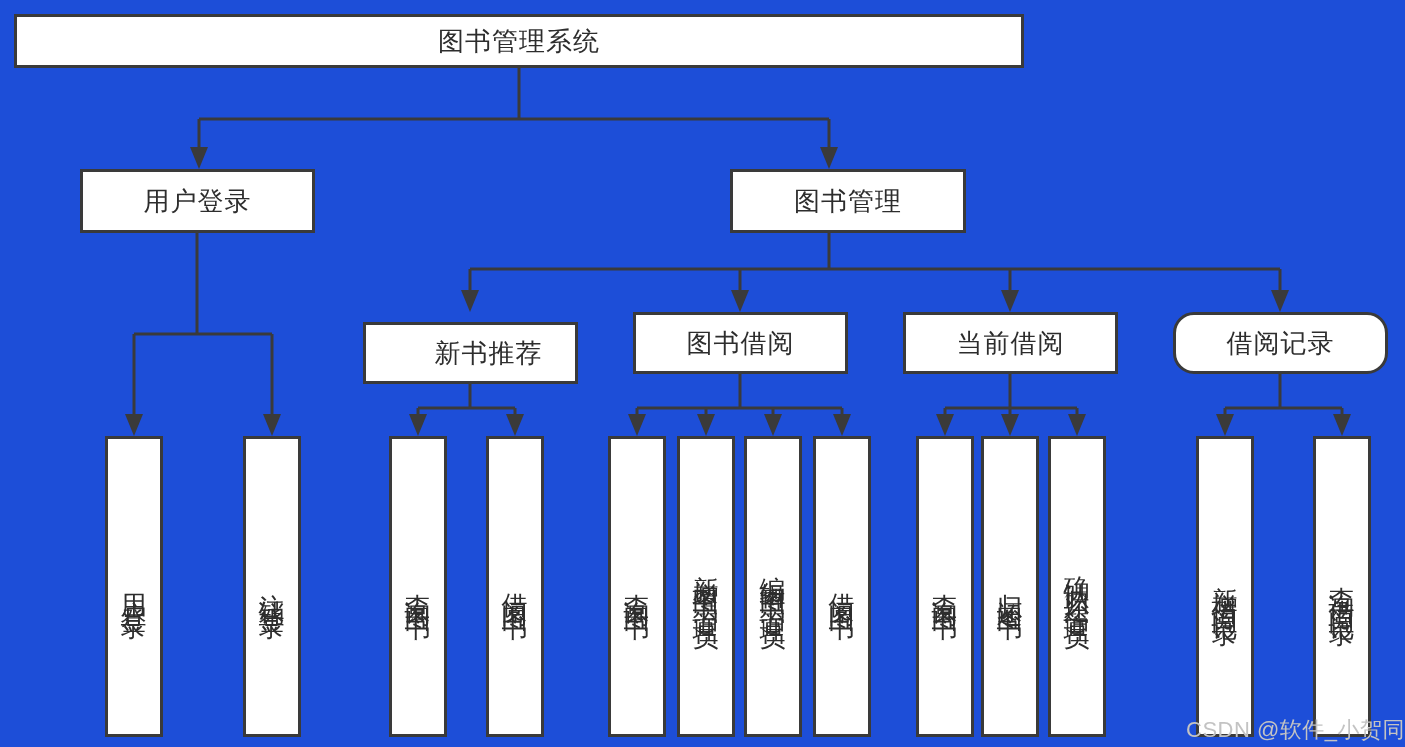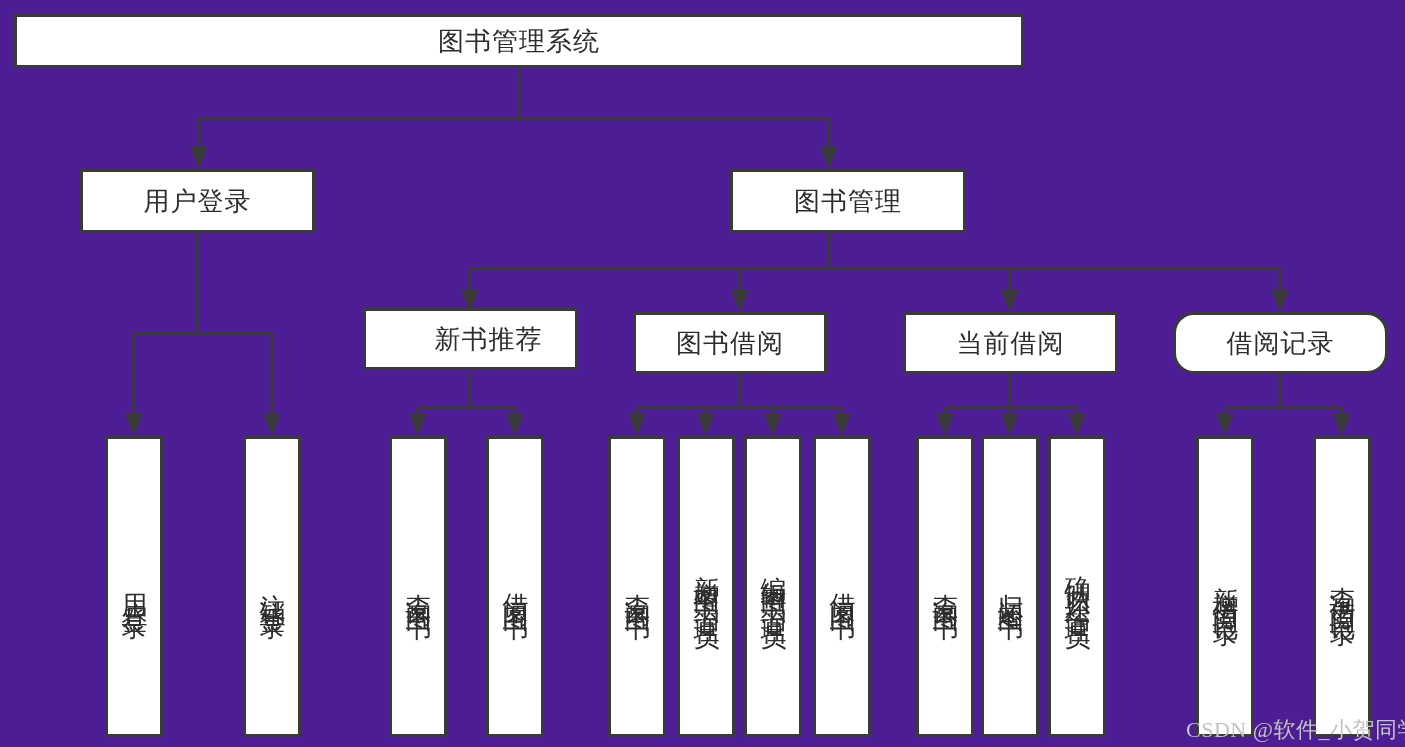--- a/index.html
+++ b/index.html
@@ -1,22 +1,22 @@
 <!DOCTYPE html>
 <html><head>
 <meta charset="utf-8">
 <style>
   html, body { margin: 0; padding: 0; background: #ffffff; }
   .canvas {
     position: relative;
     width: 1405px;
     height: 747px;
-    background: #4c1d95;
+    background: #1d4ed8;
     overflow: hidden;
-    font-family: Liberation Serif, serif;
+    font-family: Liberation Sans, sans-serif;
     color: #2d2d2d;
   }
   .connectors {
     position: absolute;
     left: 0; top: 0;
     width: 1405px; height: 747px;
     z-index: 0;
   }
   .connectors path {
     stroke: #3a3a3a;
@@ -65,22 +65,22 @@
     color: #c3c3c3;
     letter-spacing: 0.5px;
     white-space: nowrap;
     z-index: 3;
   }
 
   
   #n-root   { left: 14px;  top: 14px;  width: 1010px; height: 54px; }
   #n-login  { left: 80px;  top: 169px; width: 235px;  height: 64px; }
   #n-mgmt   { left: 711px; top: 169px; width: 236px;  height: 64px; margin-left: 19px; }
-  #n-newrec { left: 363px; top: 308px; width: 215px;  height: 62px; padding-left: 36px; }
-  #n-borrow { left: 633px; top: 312px; width: 194px;  height: 62px; }
+  #n-newrec { left: 363px; top: 322px; width: 215px;  height: 62px; padding-left: 36px; }
+  #n-borrow { left: 633px; top: 312px; width: 215px;  height: 62px; }
   #n-current{ left: 903px; top: 312px; width: 215px;  height: 62px; }
   #n-record { left: 1173px;top: 312px; width: 215px;  height: 62px; border-radius: 21px; }
 
   #l-userlogin { left: 105px; }
   #l-logout    { left: 243px; }
   #l-nr-search { left: 389px; }
   #l-nr-borrow { left: 486px; }
   #l-b-search  { left: 608px; }
   #l-b-add     { left: 677px; }
   #l-b-edit    { left: 744px; }

